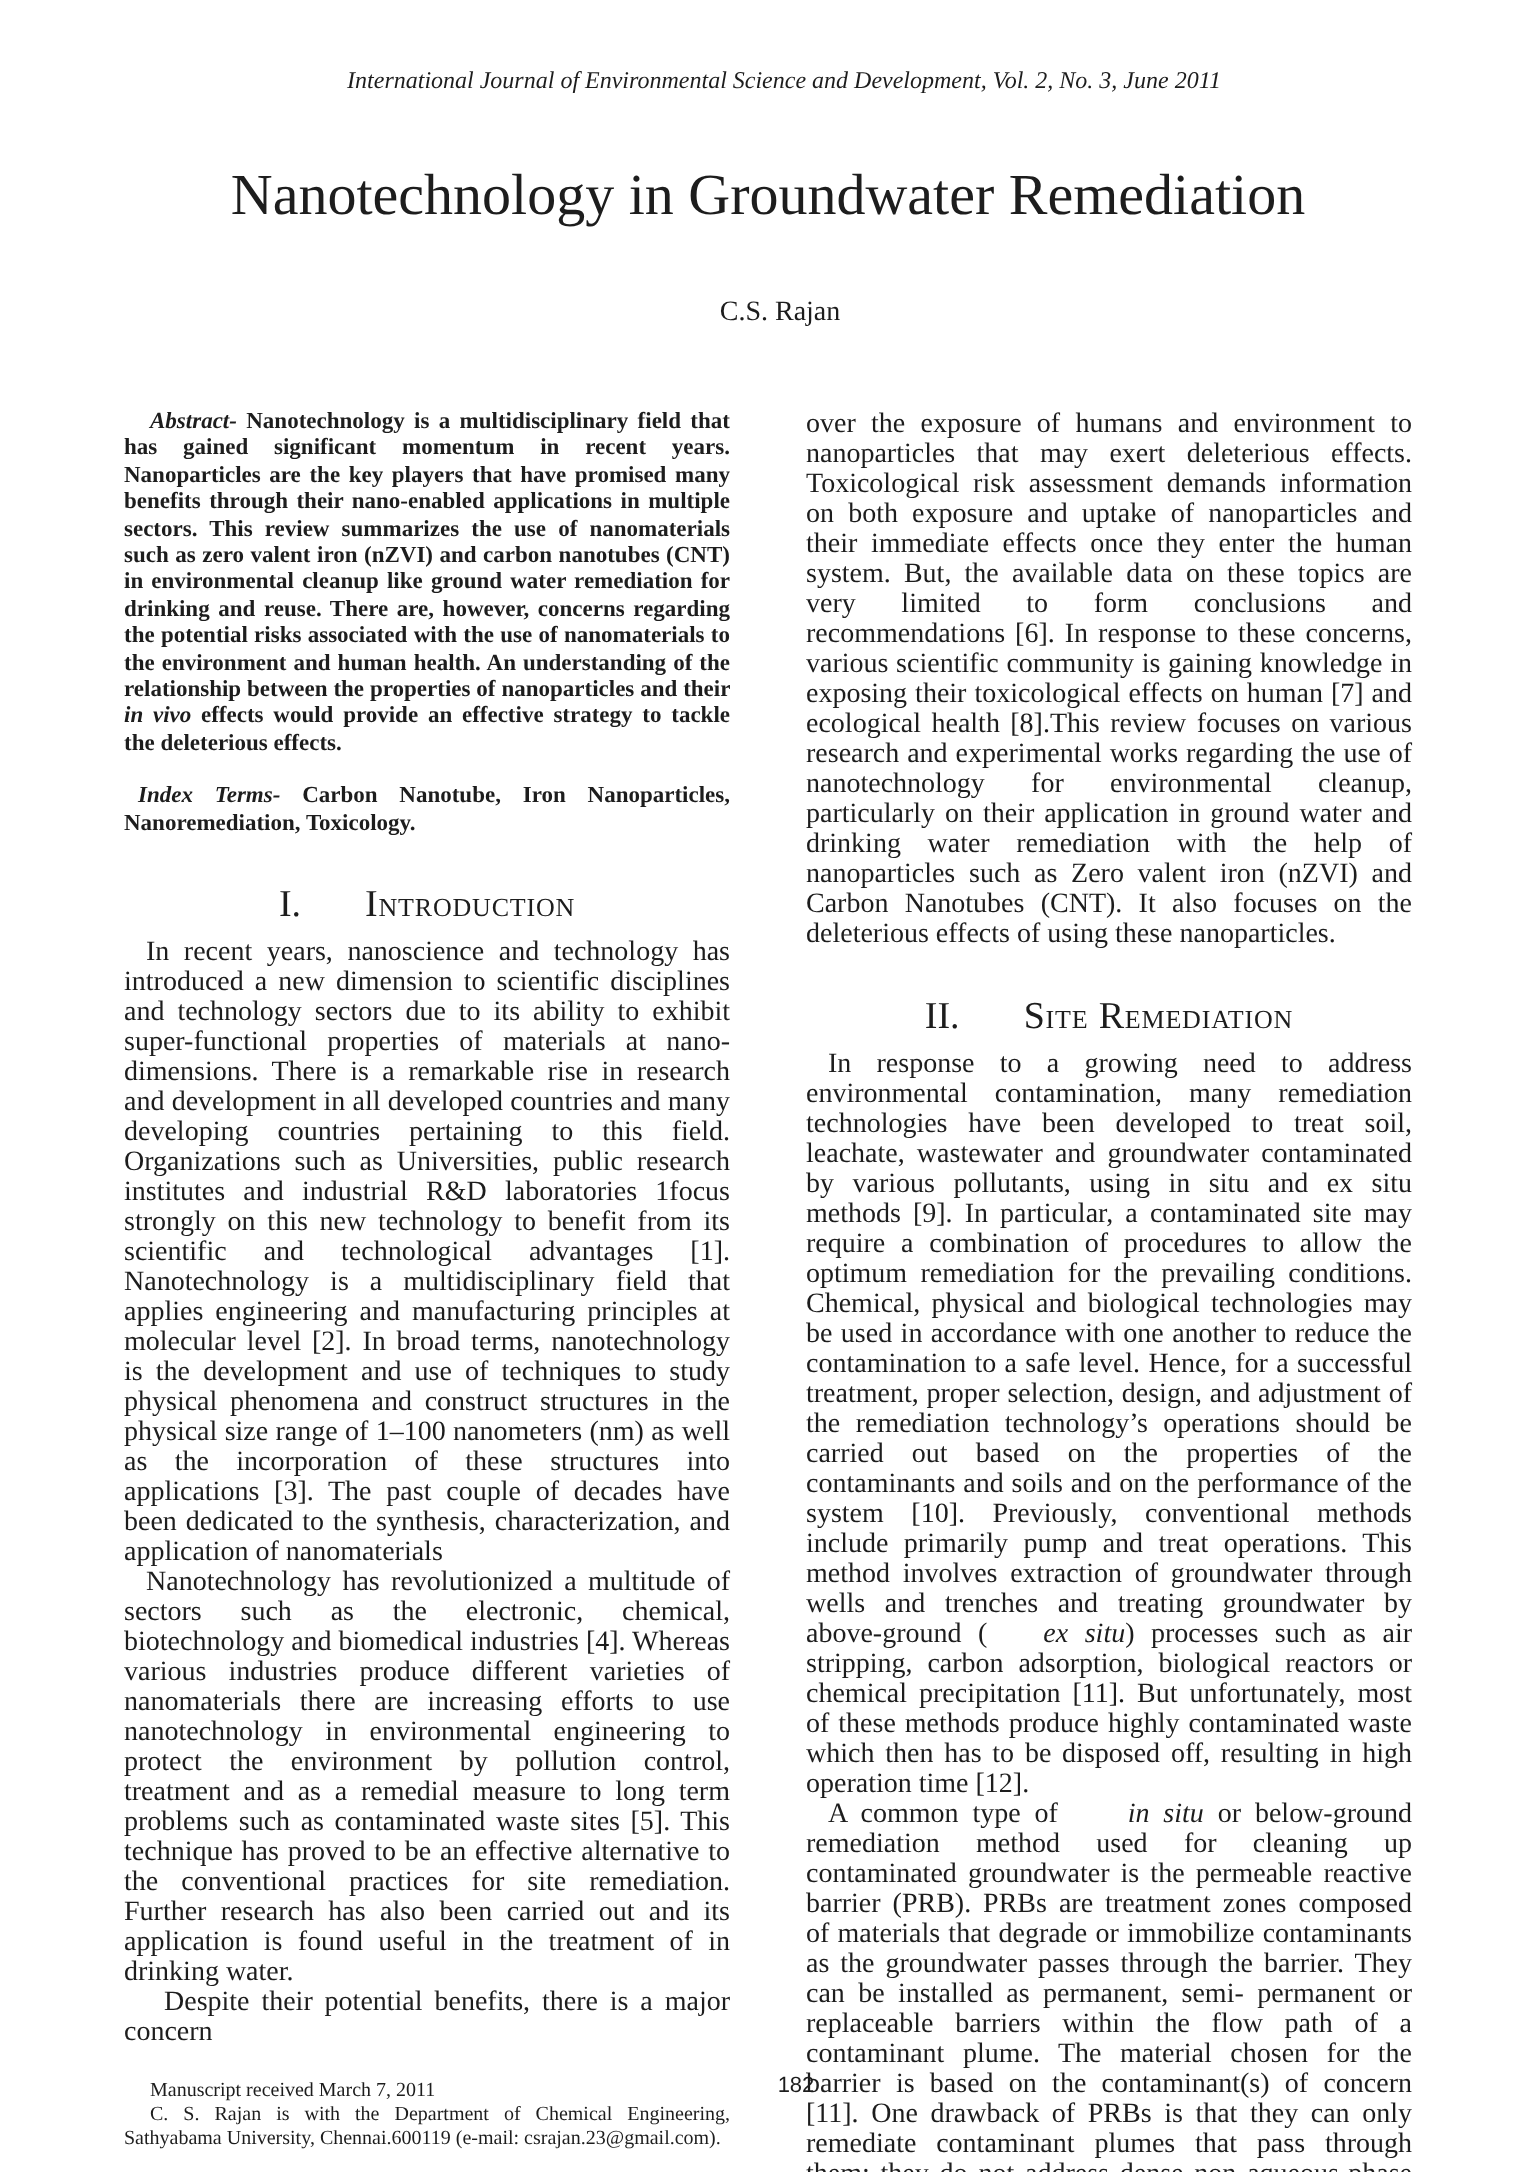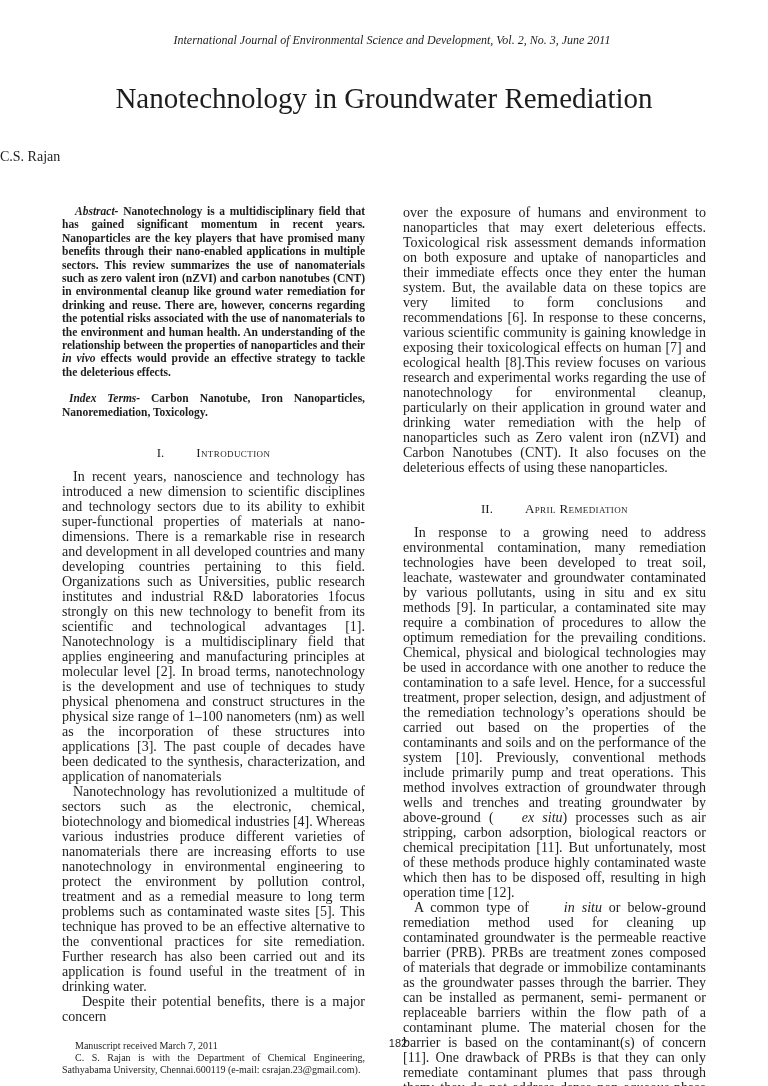--- a/index.html
+++ b/index.html
@@ -23,23 +23,24 @@
   }
   .paper-title {
     margin-top: 34px;
     text-align: center;
     font-size: 29px;
     line-height: 34px;
     font-weight: normal;
   }
   .author {
     margin-top: 33px;
-    text-align: left;
+    text-align: center;
     font-size: 14px;
     line-height: 17px;
+    margin-left: 12px;
   }
   .columns {
     display: flex;
     gap: 38px;
     padding: 0 62px;
     margin-top: 40px;
     justify-content: flex-end;
   }
   .col {
     width: 311px;
@@ -52,21 +53,21 @@
     font-weight: bold;
     text-indent: 13px;
   }
   .index-terms {
     margin-top: 13px !important;
     text-indent: 7px;
   }
   .section-heading {
     margin: 26px 0 9px;
     text-align: center;
-    font-size: 13px;
+    font-size: 19px;
     font-weight: normal;
     line-height: 15px;
   }
   .section-heading .sec-num { margin-right: 32px; }
   .section-heading .sc { font-variant: small-caps; letter-spacing: 0.4px; }
   .body {
     font-size: 14px;
     line-height: 15px;
   }
   .indent1 { text-indent: 11px; }
@@ -121,21 +122,21 @@
       <div class="footnote">
         <p>Manuscript received March 7, 2011</p>
         <p>C. S. Rajan is with the Department of Chemical Engineering, Sathyabama University, Chennai.600119 (e-mail: csrajan.23@gmail.com).</p>
       </div>
     </div>
 
     <div class="col">
       <p class="body"><span>over the exposure of humans and environment to nanoparticles that may exert deleterious effects. Toxicological risk assessment demands information on both exposure and uptake of nanoparticles and their immediate effects once they enter the human system. But, the available data on these topics are very limited to form conclusions and recommendations [6]. In response to these concerns, various scientific community is gaining knowledge in exposing their toxicological effects on human [7] and ecological health [8].This review focuses on various research and experimental works regarding the use of nanotechnology for environmental cleanup, particularly on their application in ground water and drinking water remediation with the help of nanoparticles such as Zero valent iron (nZVI) and Carbon Nanotubes (CNT). It also focuses on the deleterious effects of using these nanoparticles.</span></p>
 
       <h2 class="section-heading">
-        <span class="sec-num">II.</span><span class="sc">April Remediation</span>
+        <span class="sec-num">II.</span><span class="sc">Site Remediation</span>
       </h2>
 
       <p class="body indent1"><span>In response to a growing need to address environmental contamination, many remediation technologies have been developed to treat soil, leachate, wastewater and groundwater contaminated by various pollutants, using in situ and ex situ methods [9]. In particular, a contaminated site may require a combination of procedures to allow the optimum remediation for the prevailing conditions. Chemical, physical and biological technologies may be used in accordance with one another to reduce the contamination to a safe level. Hence, for a successful treatment, proper selection, design, and adjustment of the remediation technology’s operations should be carried out based on the properties of the contaminants and soils and on the performance of the system [10]. Previously, conventional methods include primarily pump and treat operations. This method involves extraction of groundwater through wells and trenches and treating groundwater by above-ground (</span><span class="i">ex situ</span><span>) processes such as air stripping, carbon adsorption, biological reactors or chemical precipitation [11]. But unfortunately, most of these methods produce highly contaminated waste which then has to be disposed off, resulting in high operation time [12].</span></p>
 
       <p class="body indent1"><span>A common type of </span><span class="i">in situ</span><span> or below-ground remediation method used for cleaning up contaminated groundwater is the permeable reactive barrier (PRB). PRBs are treatment zones composed of materials that degrade or immobilize contaminants as the groundwater passes through the barrier. They can be installed as permanent, semi- permanent or replaceable barriers within the flow path of a contaminant plume. The material chosen for the barrier is based on the contaminant(s) of concern [11]. One drawback of PRBs is that they can only remediate contaminant plumes that pass through them; they do not address dense non aqueous-phase liquids NAPLs (DNAPLs) or contaminated groundwater that is beyond the barrier.</span></p>
     </div>
 
   </div>
 
   <div class="page-number">182</div>

